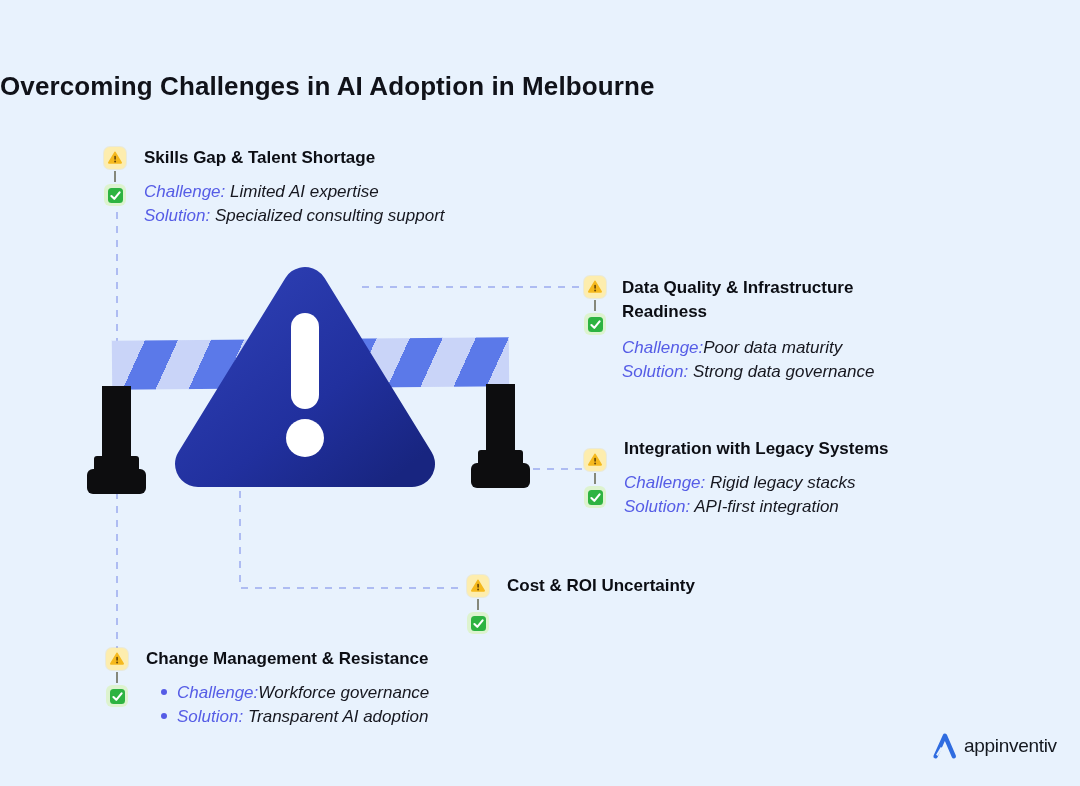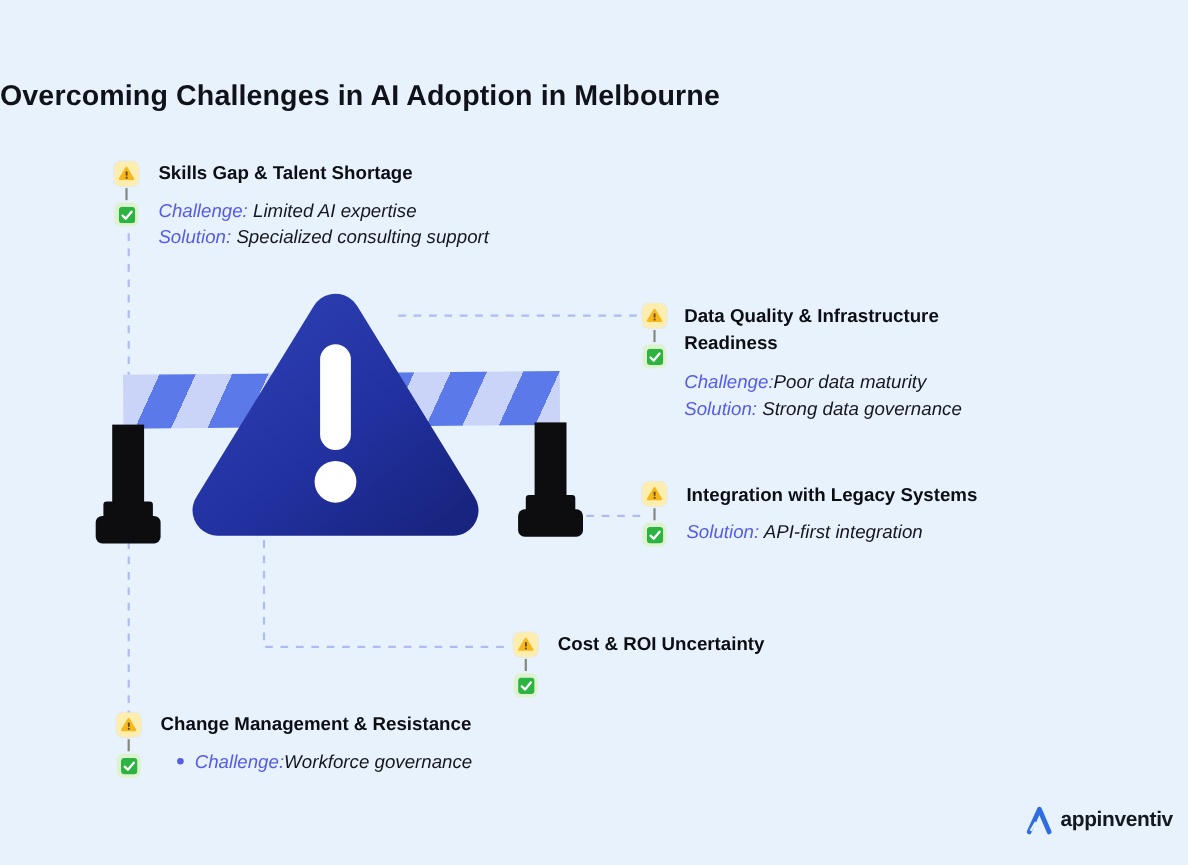--- a/index.html
+++ b/index.html
@@ -69,21 +69,21 @@
   #s2{left:584px;top:276px;}
   #s3{left:584px;top:438px;align-items:center;}
   #s4{left:467px;top:575px;}
   #s5{left:106px;top:648px;}
   #s2 .content{margin-left:16px;}
   #s2 .lines{margin-top:12px;}
 
   
   .logo{position:absolute;left:929px;top:731px;display:flex;align-items:center;z-index:4;}
   .logo-mark{width:30px;height:30px;margin-right:5px;}
-  .logo-text{font-size:19px;font-weight:700;color:#14181f;letter-spacing:-.3px;}
+  .logo-text{font-size:19px;font-weight:400;color:#14181f;letter-spacing:-.3px;}
 </style>
 </head>
 <body>
 
 <div class="canvas">
 
   <svg class="connectors" width="1080" height="786" viewBox="0 0 1080 786">
     <g fill="none" stroke="#aebcf2" stroke-width="2" stroke-dasharray="7 7">
       <path d="M117 212 V 648"></path>
       <path d="M362 287 H 580"></path>
@@ -180,20 +180,21 @@
       <div class="check-icon">
         <svg viewBox="0 0 15 15">
             <rect width="15" height="15" rx="3.5" fill="#2db341"></rect>
             <polyline points="3.4,8 6.3,10.8 11.6,4.4" fill="none" stroke="#ffffff" stroke-width="2.1" stroke-linecap="round" stroke-linejoin="round"></polyline>
           </svg>
       </div>
     </div>
     <div class="content">
       <h3>Integration with Legacy Systems</h3>
       <div class="lines">
+        <div class="line"><span class="label">Challenge:</span><span> Rigid legacy stacks</span></div>
         <div class="line"><span class="label">Solution:</span><span> API-first integration</span></div>
       </div>
     </div>
   </div>
 
   <div class="section" id="s4">
     <div class="icon-col">
       <div class="warn-icon">
         <svg viewBox="0 0 24 24">
             <path d="M12 4 L21 19 H3 Z" fill="#f5b91e" stroke="#f5b91e" stroke-width="3" stroke-linejoin="round"></path>
@@ -228,20 +229,21 @@
         <svg viewBox="0 0 15 15">
             <rect width="15" height="15" rx="3.5" fill="#2db341"></rect>
             <polyline points="3.4,8 6.3,10.8 11.6,4.4" fill="none" stroke="#ffffff" stroke-width="2.1" stroke-linecap="round" stroke-linejoin="round"></polyline>
           </svg>
       </div>
     </div>
     <div class="content">
       <h3>Change Management &amp; Resistance</h3>
       <div class="lines">
         <div class="line"><span class="bullet-dot"></span><span class="label">Challenge:</span><span>Workforce governance</span></div>
+        <div class="line"><span class="bullet-dot"></span><span class="label">Solution:</span><span> Transparent AI adoption</span></div>
       </div>
     </div>
   </div>
 
   <div class="logo">
     <svg class="logo-mark" viewBox="0 0 32 32">
       <path d="M7 27 L17 5 L26.5 27" fill="none" stroke="#2f6ce0" stroke-width="4.6" stroke-linecap="round" stroke-linejoin="round"></path>
       <path d="M8.5 26 L13.5 17.5" fill="none" stroke="#e8f2fd" stroke-width="2.2"></path>
     </svg>
     <span class="logo-text">appinventiv</span>

